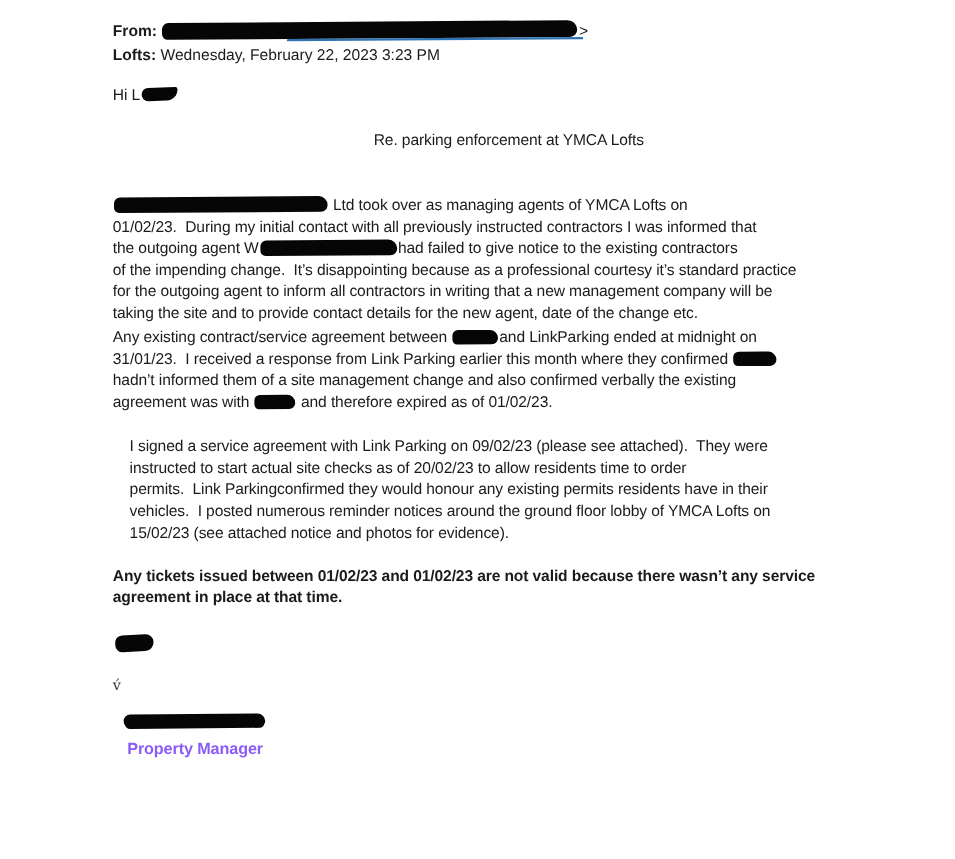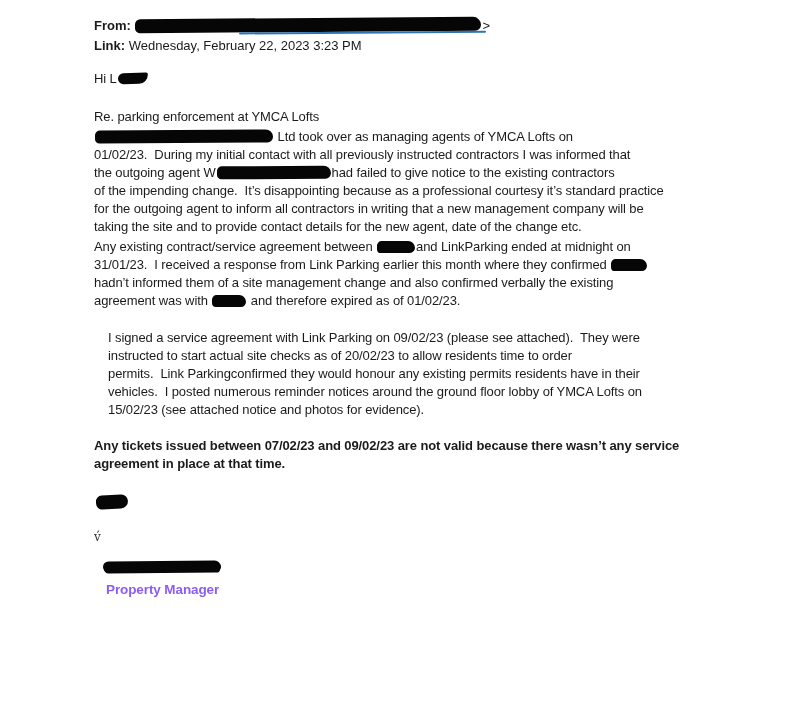--- a/index.html
+++ b/index.html
@@ -31,21 +31,21 @@
   .hlabel { font-weight: bold; }
   
   .email p {
     margin: 0 0 18px 0;
     font-size: 13px;
     line-height: 18px;
     letter-spacing: -0.1px;
     white-space: pre;
   }
   p.greeting     { margin-bottom: 20px; }
-  p.re-line      { margin-bottom: 2px; }
+  p.re-line      { margin-bottom: 36px; text-align: center; }
   p.para1        { margin-bottom: 2px; }
   p.para2        { margin-bottom: 19px; }
   p.para3        { margin-bottom: 18px; margin-left: 14px; }
   p.bold-para    { font-weight: bold; margin-bottom: 20px; }
   p.closing      { margin-bottom: 16px; }
   p.sig-scribble { margin-bottom: 18px; line-height: 18px; margin-left: 1px; }
   p.sig-glyph {
     margin-bottom: 14px;
     font-family: "DejaVu Serif", serif;
     font-size: 12px;
@@ -98,21 +98,21 @@
     box-shadow: 0 2px 0 -1px #060606;
   }
 </style>
 </head>
 <body>
 
 <div class="email">
 
   <div class="header">
     <div class="hline"><span class="hlabel">From:</span><span> </span><span><span class="bar scribble underlined" style="width: 346px; height: 14px;"></span>&gt;</span></div>
-    <div class="hline"><span class="hlabel">Link:</span><span> </span><span>Wednesday, February 22, 2023 3:23 PM</span></div>
+    <div class="hline"><span class="hlabel">Lofts:</span><span> </span><span>Wednesday, February 22, 2023 3:23 PM</span></div>
   </div>
 
   <p class="greeting">Hi L<span class="bar tail" style="width: 30px; height: 11px;"></span></p>
 
   <p class="re-line">Re. parking enforcement at YMCA Lofts</p>
 
   <p class="para1"><span class="bar scribble" style="width: 178px; height: 13px;"></span> Ltd took over as managing agents of YMCA Lofts on
 01/02/23.  During my initial contact with all previously instructed contractors I was informed that
 the outgoing agent W<span class="bar scribble" style="width: 114px; height: 13px;"></span>had failed to give notice to the existing contractors
 of the impending change.  It’s disappointing because as a professional courtesy it’s standard practice
@@ -123,21 +123,21 @@
 31/01/23.  I received a response from Link Parking earlier this month where they confirmed <span class="bar scribble" style="width: 36px; height: 12px;"></span>
 hadn’t informed them of a site management change and also confirmed verbally the existing
 agreement was with <span class="bar scribble" style="width: 34px; height: 12px;"></span> and therefore expired as of 01/02/23.</p>
 
   <p class="para3">I signed a service agreement with Link Parking on 09/02/23 (please see attached).  They were
 instructed to start actual site checks as of 20/02/23 to allow residents time to order
 permits.  Link Parkingconfirmed they would honour any existing permits residents have in their
 vehicles.  I posted numerous reminder notices around the ground floor lobby of YMCA Lofts on
 15/02/23 (see attached notice and photos for evidence).</p>
 
-  <p class="bold-para">Any tickets issued between 07/02/23 and 09/02/23 are not valid because there wasn’t any service
+  <p class="bold-para">Any tickets issued between 01/02/23 and 01/02/23 are not valid because there wasn’t any service
 agreement in place at that time.</p>
 
 
   <p class="sig-scribble"><span class="bar blob" style="width: 32px; height: 14px;"></span></p>
 
   <p class="sig-glyph">v́</p>
 
   <p class="sig-name"><span class="bar wavy" style="width: 118px; height: 11px;"></span></p>
 
   <p class="sig-title" style="color: #8b5cf6;">Property Manager</p>

